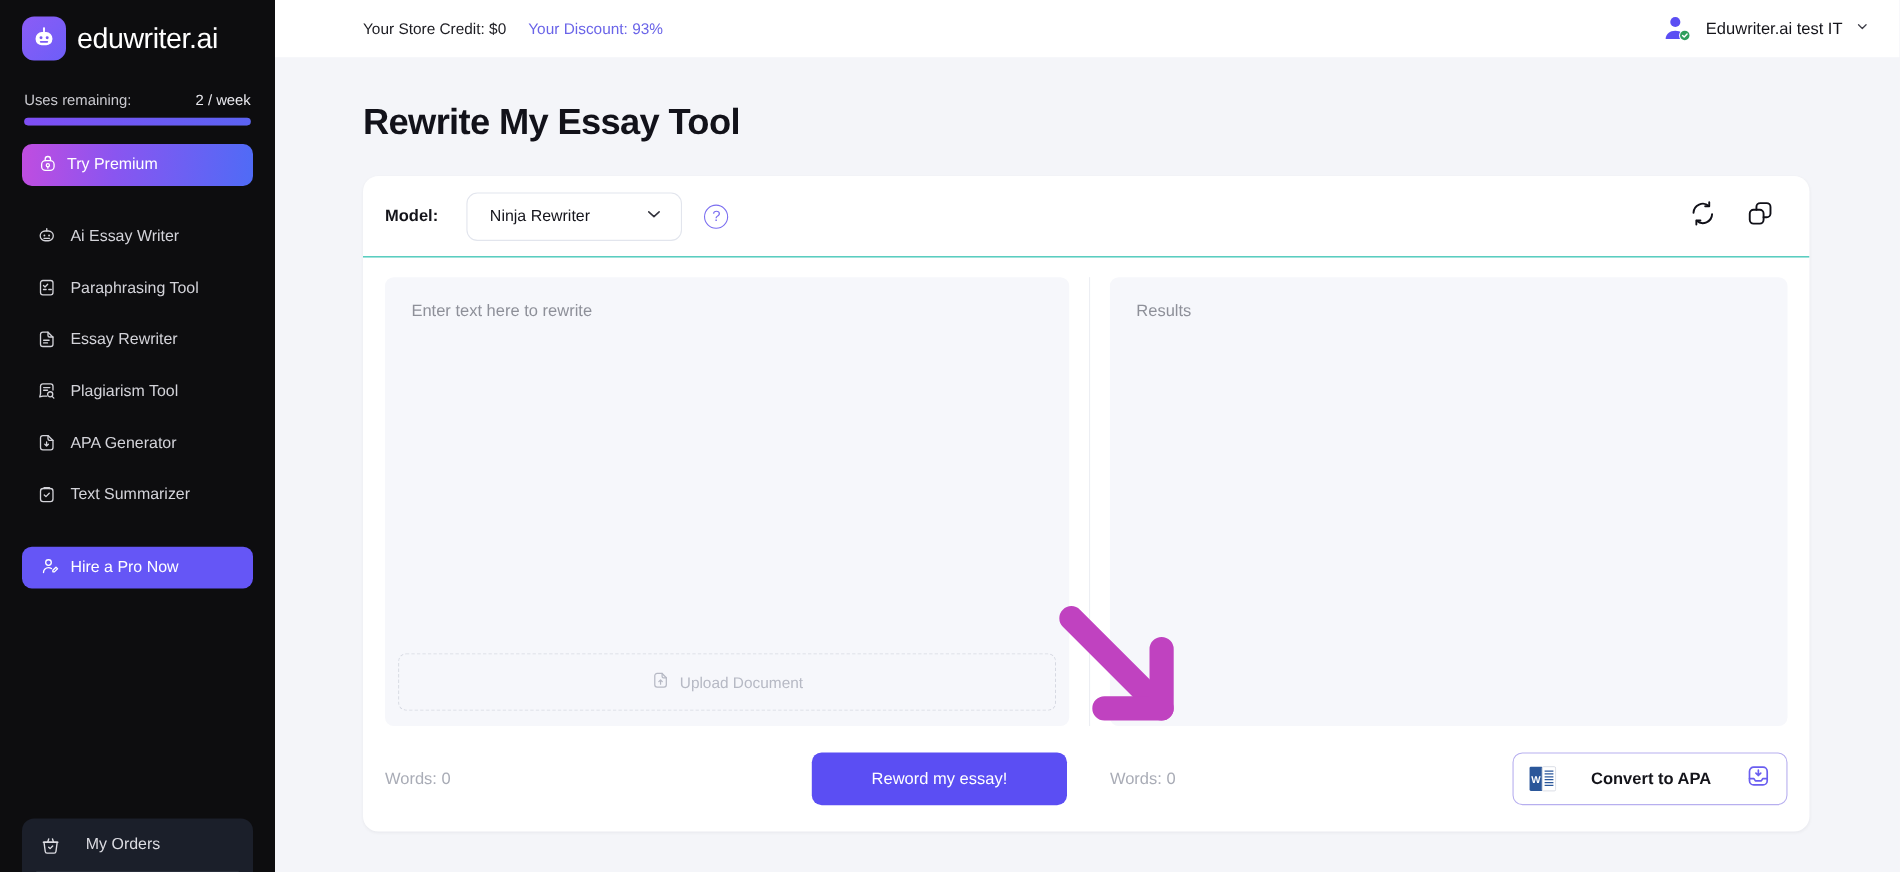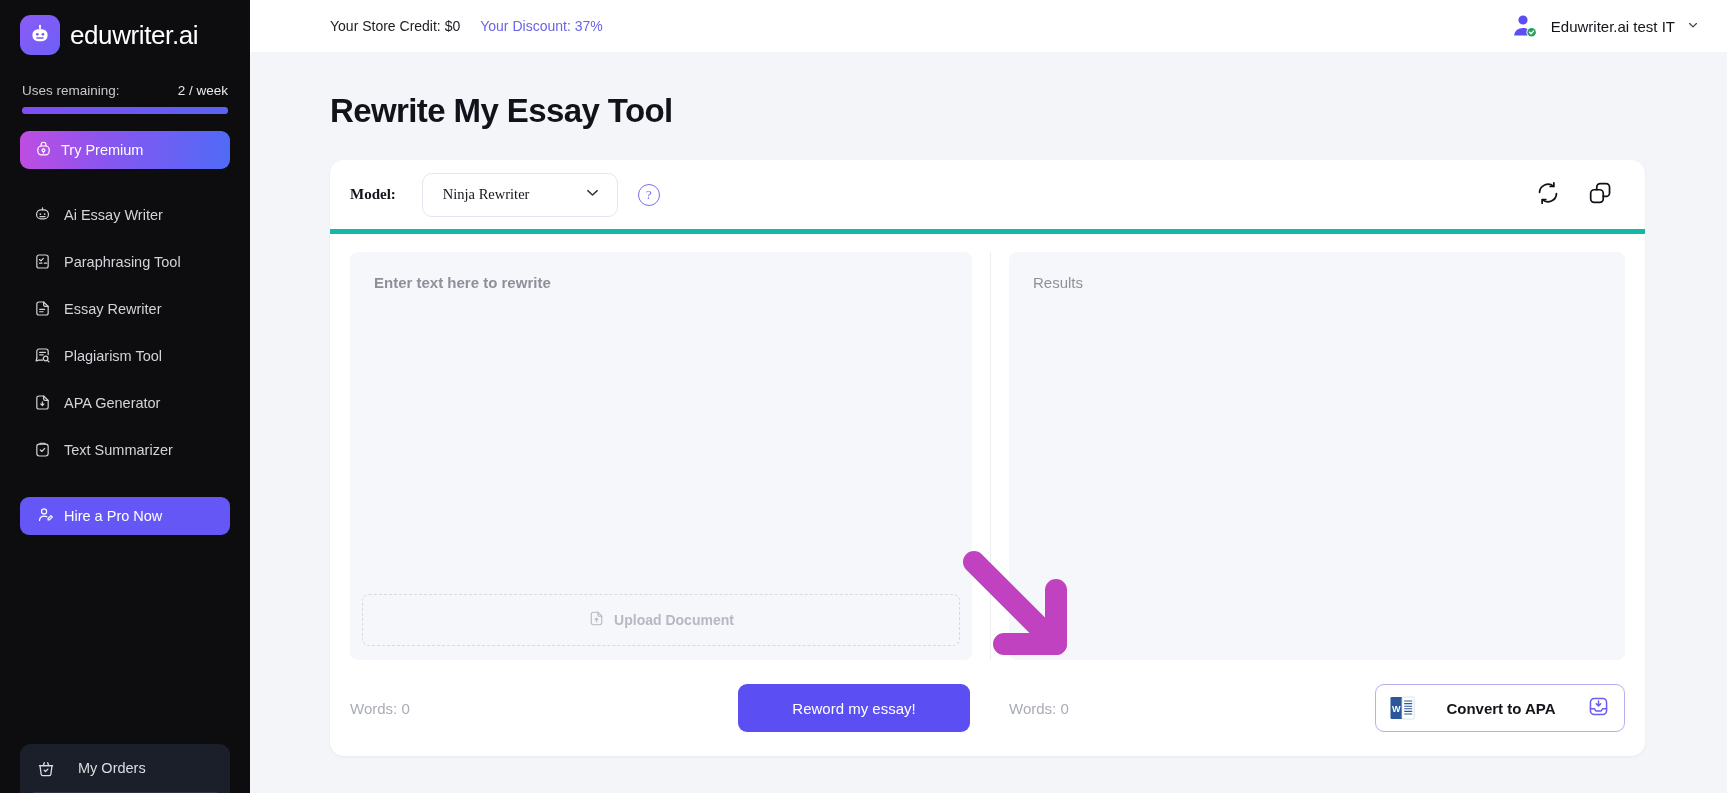--- a/index.html
+++ b/index.html
@@ -120,23 +120,22 @@
     width: 1315px;
     background: #fff;
     border-radius: 14px;
     box-shadow: 0 1px 3px rgba(20,20,40,0.05);
     display: flex; flex-direction: column;
     overflow: hidden;
   }
   .card-head {
     height: 74px; display: flex; align-items: center;
     padding: 0 32px 0 20px;
-    border-bottom: 5px solid #14b8a6;
+    border-bottom: 1px solid #14b8a6;
     margin: 0 0 0 0;
-    font-family: Liberation Serif, serif;
   }
   .model-label { font-size: 15px; font-weight: 700; color: #14141a; margin-left: 0; }
   .model-select {
     margin-left: 26px;
     width: 196px; height: 44px; border-radius: 10px;
     border: 1px solid #e2e5ed; background: #fff;
     display: flex; align-items: center; justify-content: space-between;
     padding: 0 16px 0 20px;
     font-size: 14.5px; color: #15151c; cursor: pointer;
   }
@@ -144,21 +143,21 @@
     margin-left: 20px;
     width: 22px; height: 22px; border-radius: 50%;
     border: 1.6px solid #7b6ef0; color: #7b6ef0;
     font-size: 13.5px; display: flex; align-items: center; justify-content: center;
     cursor: pointer; font-weight: 500;
   }
   .head-spacer { flex: 1; }
   .head-icons { display: flex; align-items: center; gap: 26px; }
 
   .panes { display: flex; padding: 18px 20px 0 20px; gap: 0; }
-  .pane-left { width: 622px; position: relative; font-weight: bold; }
+  .pane-left { width: 622px; position: relative; }
   .pane-divider { width: 1px; background: #eceef3; margin: 0 18px; align-self: stretch; }
   .pane-right { flex: 1; position: relative; }
 
   .textbox {
     background: #f6f7fb; border-radius: 8px;
     height: 408px; padding: 22px 24px;
     font-size: 15px; color: #8e9099;
     position: relative;
   }
   .upload-zone {
@@ -348,21 +347,21 @@
       <div class="bottom-sep"></div>
     </div>
 
   </aside>
 
   <main class="main">
 
     <div class="topbar">
       <div class="credit-group">
         <span class="credit">Your Store Credit: $0</span>
-        <span class="discount">Your Discount: 37%</span>
+        <span class="discount">Your Discount: 93%</span>
       </div>
       <div class="topbar-spacer"></div>
       <div class="account">
         <span class="avatar-wrap">
           <svg width="30" height="30" viewBox="0 0 30 30" fill="none">
             <circle cx="14" cy="9" r="4.6" fill="#5b4ef3"></circle>
             <path d="M5.2 24.5c0-4.6 4-7.6 8.8-7.6 4.8 0 8.8 3 8.8 7.6z" fill="#5b4ef3"></path>
             <circle cx="22.6" cy="21.2" r="5.2" fill="#ffffff"></circle>
             <circle cx="22.6" cy="21.2" r="4.3" fill="#2e9e5b"></circle>
             <path d="M20.6 21.2l1.5 1.5 2.6-2.8" stroke="#ffffff" stroke-width="1.3" fill="none" stroke-linecap="round" stroke-linejoin="round"></path>

